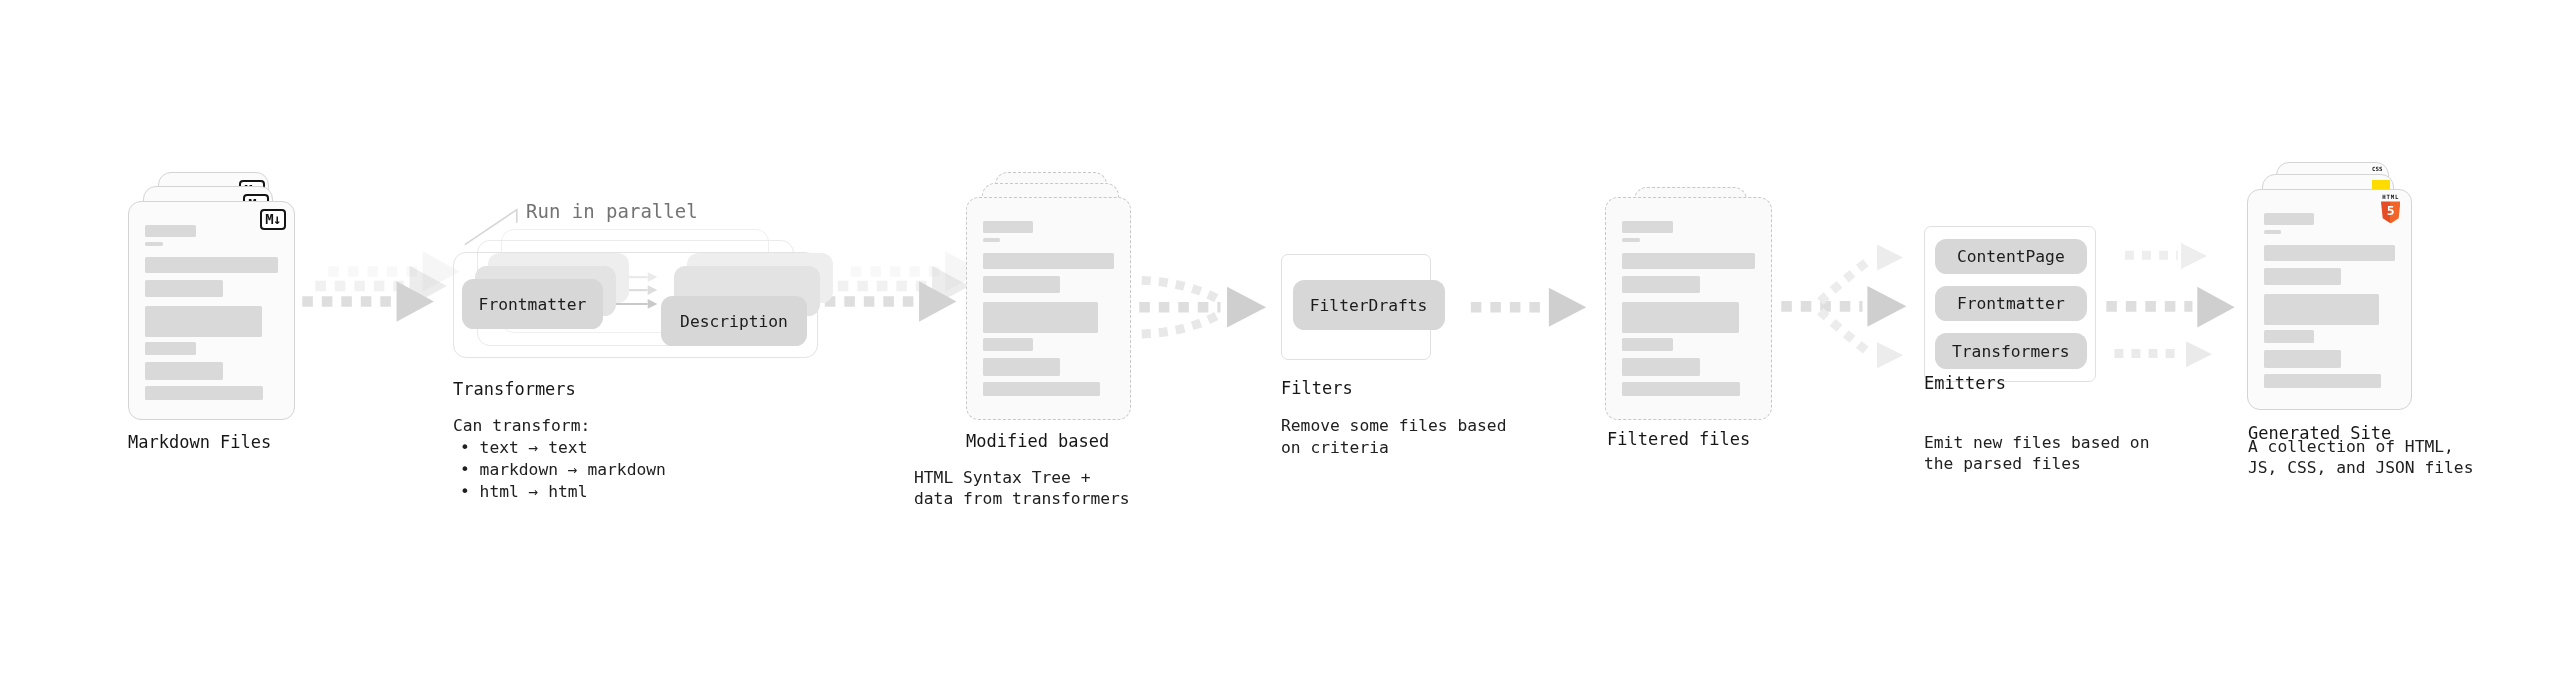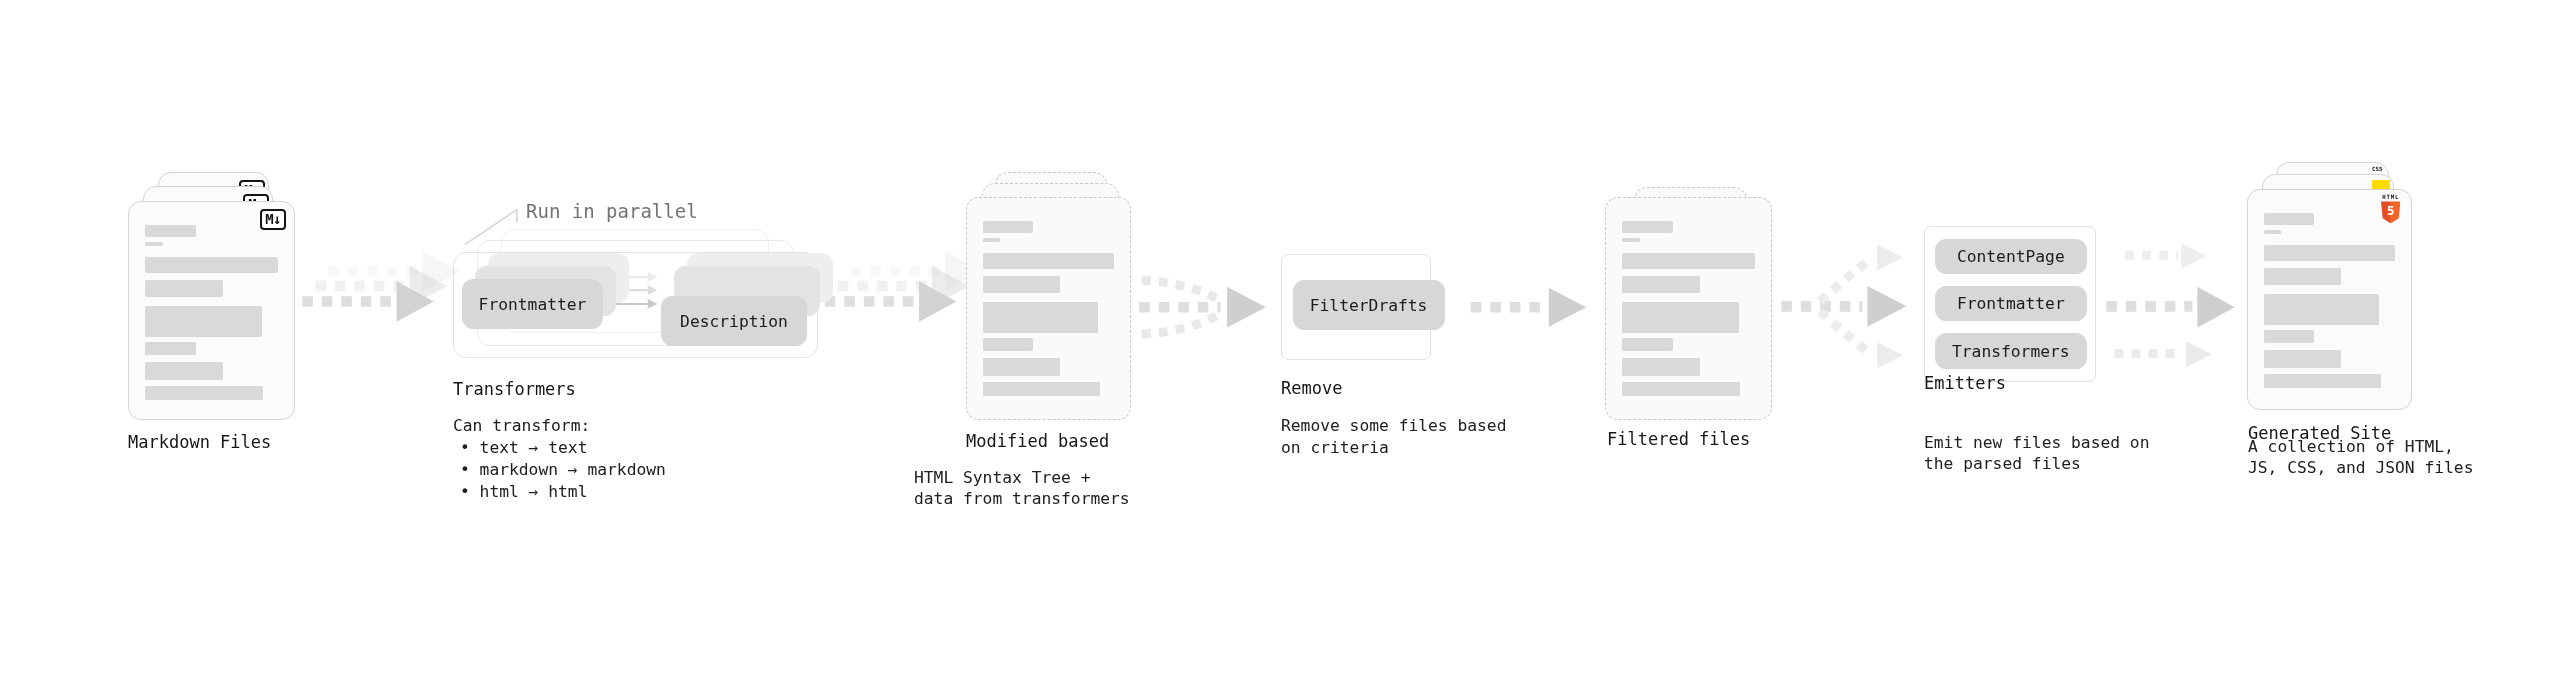--- a/index.html
+++ b/index.html
@@ -185,21 +185,21 @@
     <div class="stage-sub" style="left:914px;top:467px">
       <div>HTML Syntax Tree +</div>
       <div>data from transformers</div>
     </div>
   </div>
 
   <div>
     <div class="panel" style="left:1281px;top:254px;width:150px;height:106px">
       <div class="pill" style="left:10.6px;top:25px;width:152px;height:50px">FilterDrafts</div>
     </div>
-    <div class="stage-label" style="left:1281px;top:378px">Remove</div>
+    <div class="stage-label" style="left:1281px;top:378px">Filters</div>
     <div class="stage-sub" style="left:1281px;top:415px;line-height:22px">
       <div>Remove some files based</div>
       <div>on criteria</div>
     </div>
   </div>
 
   <div>
     <div class="file-card dashed" style="left:1634px;top:187px;width:113px;height:57px"></div>
     <div class="file-card dashed" style="left:1605px;top:197px;width:167px;height:223px">
       <div class="skeleton">

